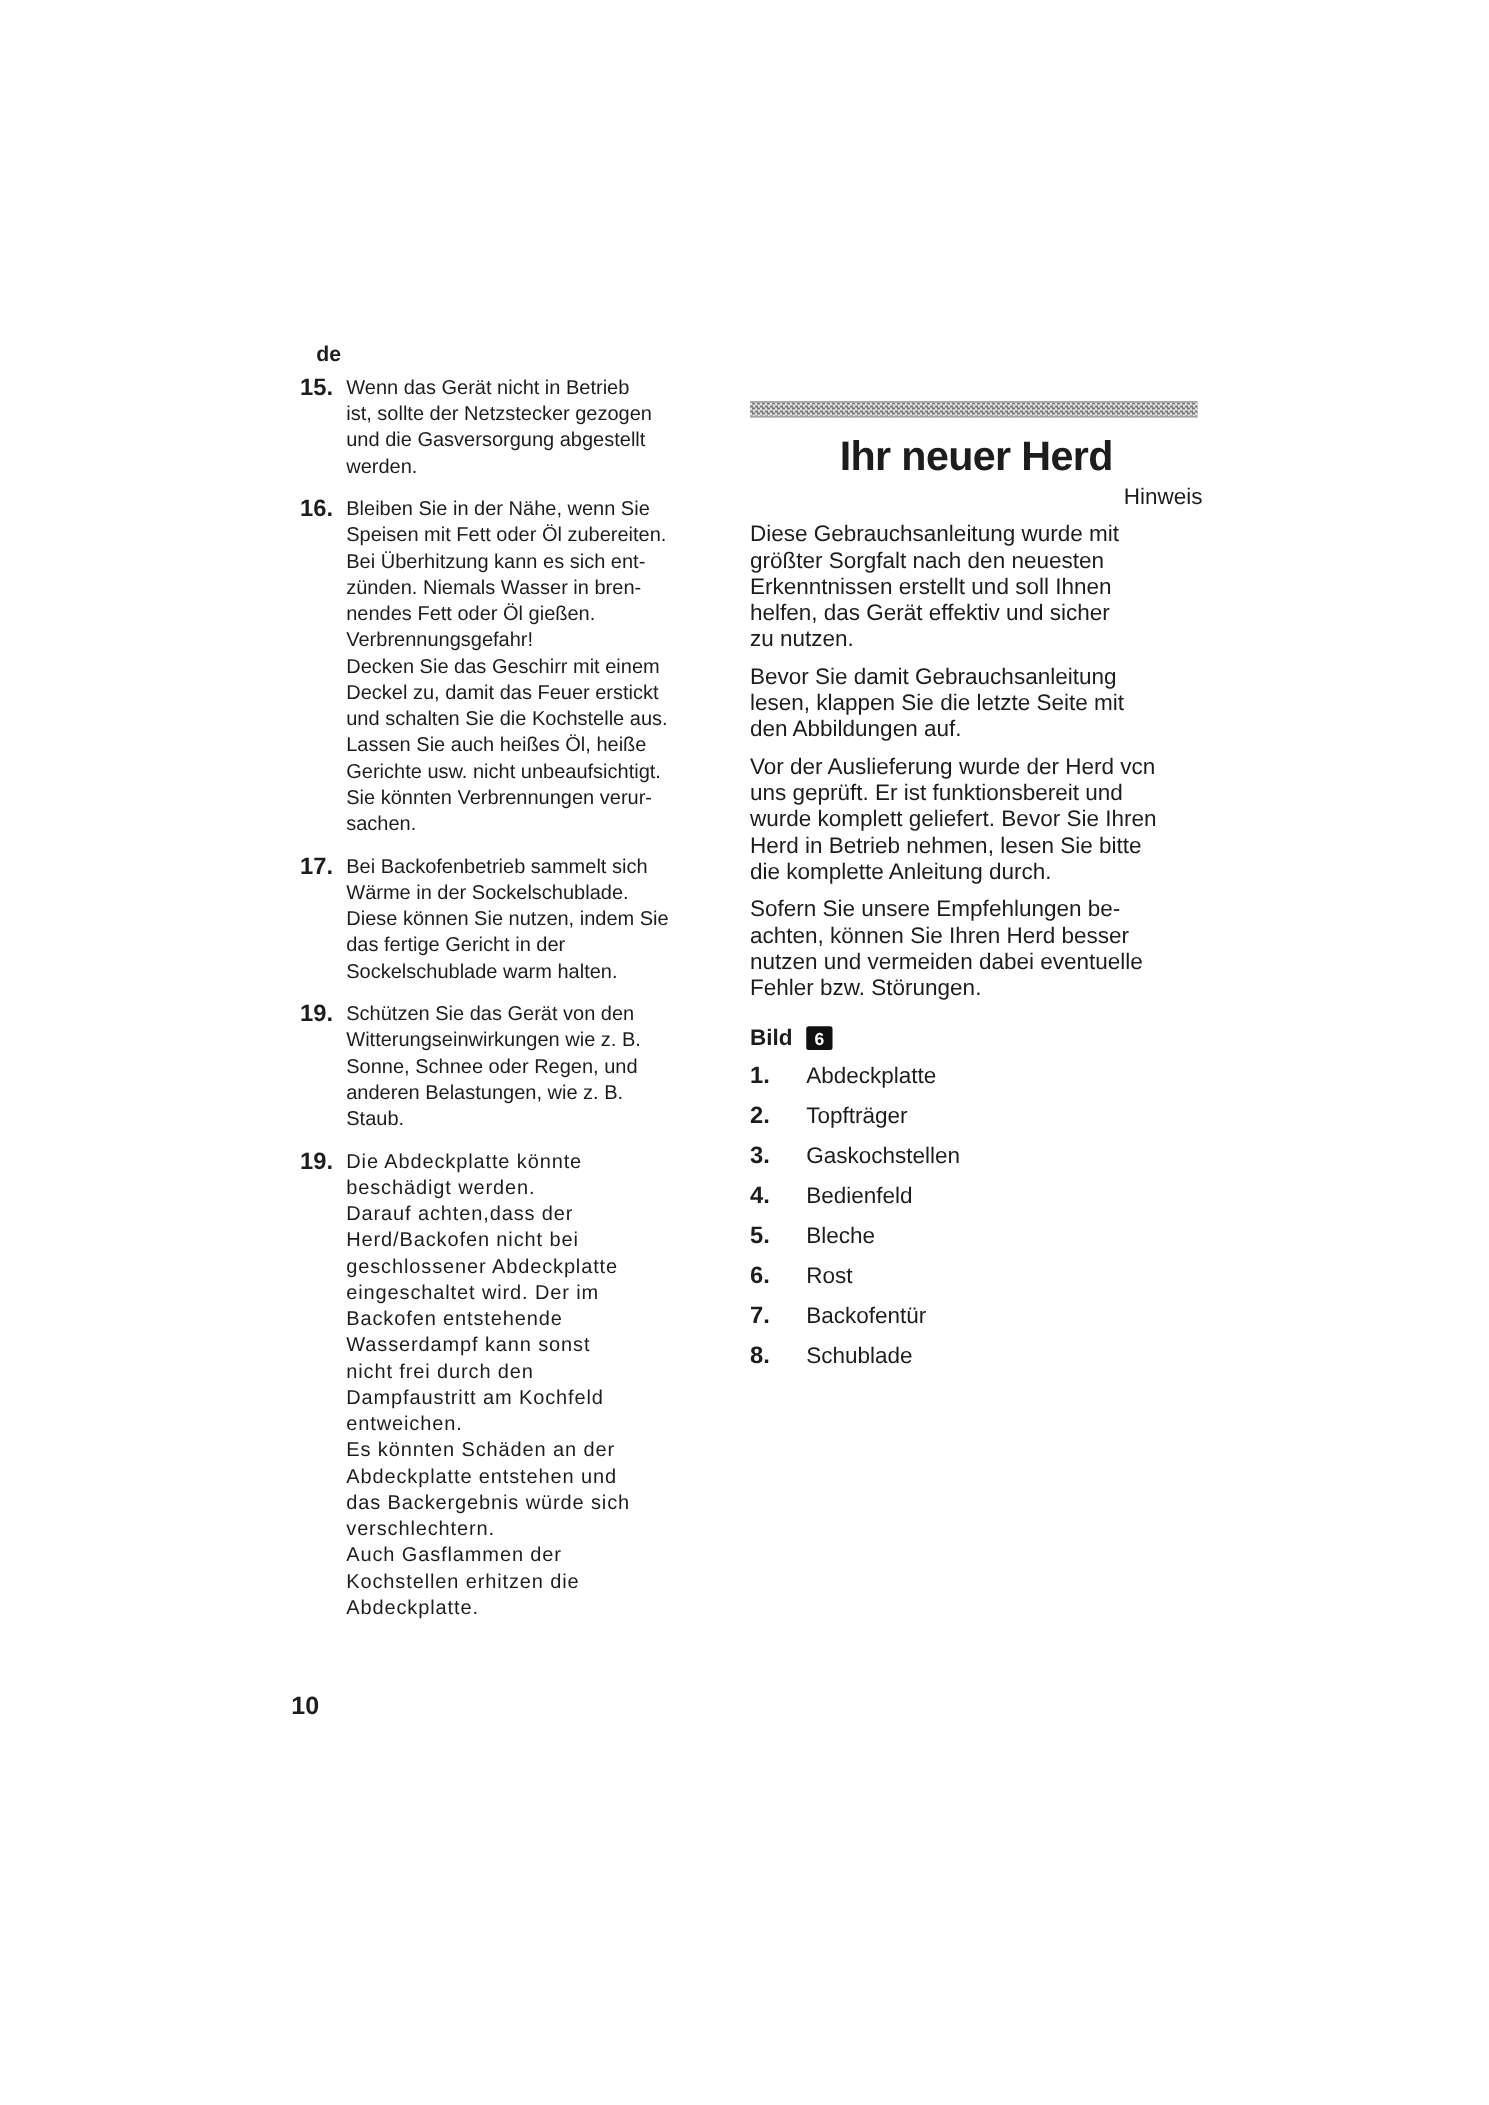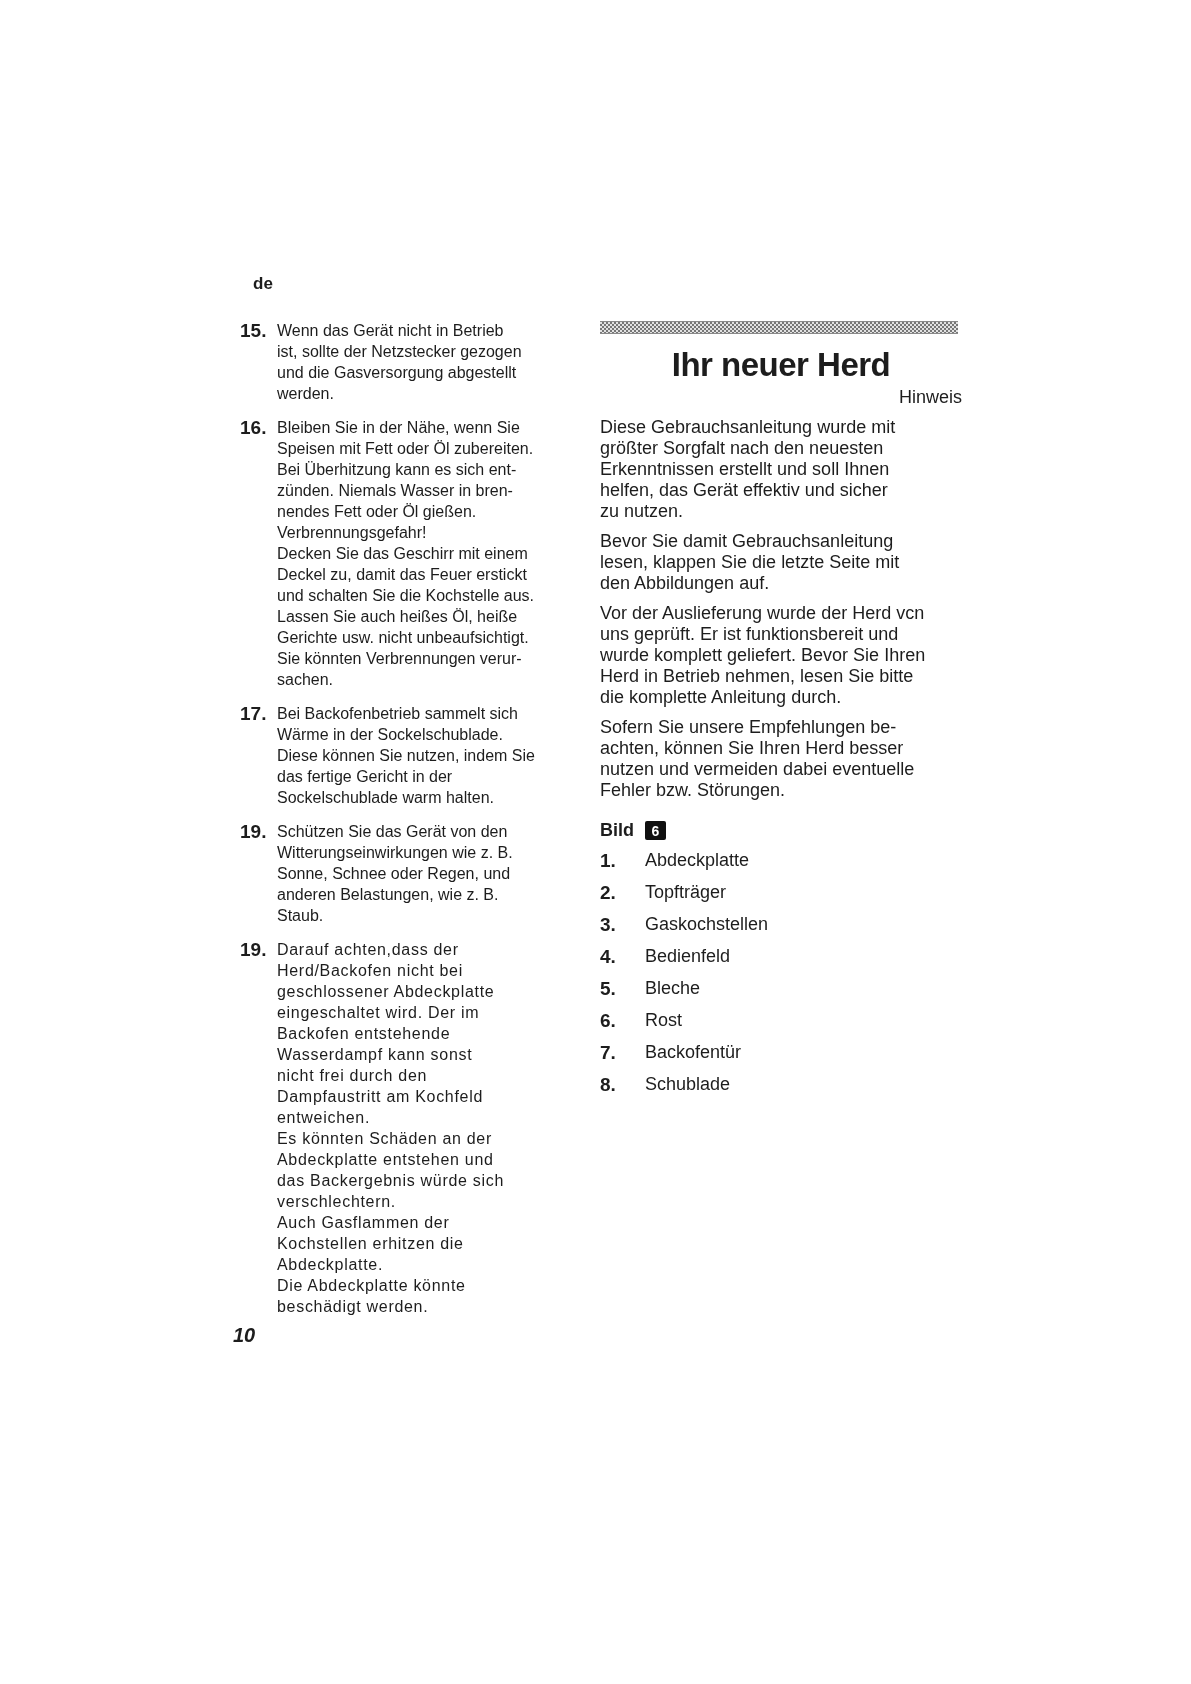--- a/index.html
+++ b/index.html
@@ -4,21 +4,21 @@
 <style>
   html,body{margin:0;padding:0;}
   body{
     width:1191px;height:1684px;position:relative;
     background:#ffffff;color:#1d1d1d;
     font-family:"Liberation Sans","DejaVu Sans",sans-serif;
     -webkit-font-smoothing:antialiased;
   }
   .lang-label{position:absolute;left:253px;top:274px;font-size:17px;font-weight:bold;}
   
-  .left-col{position:absolute;left:240px;top:320px;width:318px;}
+  .left-col{position:absolute;left:240px;top:300px;width:318px;}
   .item{display:flex;margin-bottom:13px;}
   .item .num{flex:none;width:37px;font-weight:bold;font-size:19px;line-height:21px;}
   .item .body{flex:1;font-size:16px;line-height:21px;}
   .seg{white-space:pre-line;}
   .seg.bold{font-weight:normal;}
   .item.wide .body{letter-spacing:0.7px;}
   
   .right-col{position:absolute;left:600px;top:321px;width:362px;}
   .deco-bar{
     width:358px;height:11px;
@@ -31,21 +31,21 @@
   .para{margin-top:9px;font-size:18px;line-height:21px;white-space:pre-line;}
   .bild-row{margin-top:19px;display:flex;align-items:center;font-size:18px;font-weight:bold;}
   .badge{
     display:inline-flex;margin-left:11px;width:21px;height:19px;border-radius:2px;
     background:#101010;color:#ffffff;align-items:center;justify-content:center;
     font-size:14px;font-weight:bold;
   }
   .legend{margin-top:9px;}
   .legend-item{display:flex;margin-bottom:11px;font-size:18px;line-height:21px;}
   .legend-item .lnum{flex:none;width:45px;font-weight:bold;font-size:19px;}
-  .page-number{position:absolute;left:233px;top:1324px;font-size:20px;font-weight:bold;font-style:italic;}
+  .page-number{position:absolute;left:233px;top:1354px;font-size:20px;font-weight:bold;}
 </style>
 </head>
 <body>
 
 <div class="lang-label">de</div>
 
 <div class="left-col">
   <div class="item">
     <div class="num">15.</div>
     <div class="body">
@@ -93,38 +93,38 @@
 Witterungseinwirkungen wie z. B.
 Sonne, Schnee oder Regen, und
 anderen Belastungen, wie z. B.
 Staub.</div>
       </div>
   </div>
 
   <div class="item wide">
     <div class="num">19.</div>
     <div class="body">
+        <div class="seg bold">Die Abdeckplatte könnte
+beschädigt werden.</div>
         <div class="seg">Darauf achten,dass der
 Herd/Backofen nicht bei
 geschlossener Abdeckplatte
 eingeschaltet wird. Der im
 Backofen entstehende
 Wasserdampf kann sonst
 nicht frei durch den
 Dampfaustritt am Kochfeld
 entweichen.
 Es könnten Schäden an der
 Abdeckplatte entstehen und
 das Backergebnis würde sich
 verschlechtern.
 Auch Gasflammen der
 Kochstellen erhitzen die
 Abdeckplatte.</div>
-        <div class="seg bold">Die Abdeckplatte könnte
-beschädigt werden.</div>
       </div>
   </div>
 </div>
 
 <div class="right-col">
   <div class="deco-bar"></div>
   <div class="col-title">Ihr neuer Herd</div>
   <div class="col-subtitle">Hinweis</div>
   <div id="right-paras">
   <div class="para">Diese Gebrauchsanleitung wurde mit

